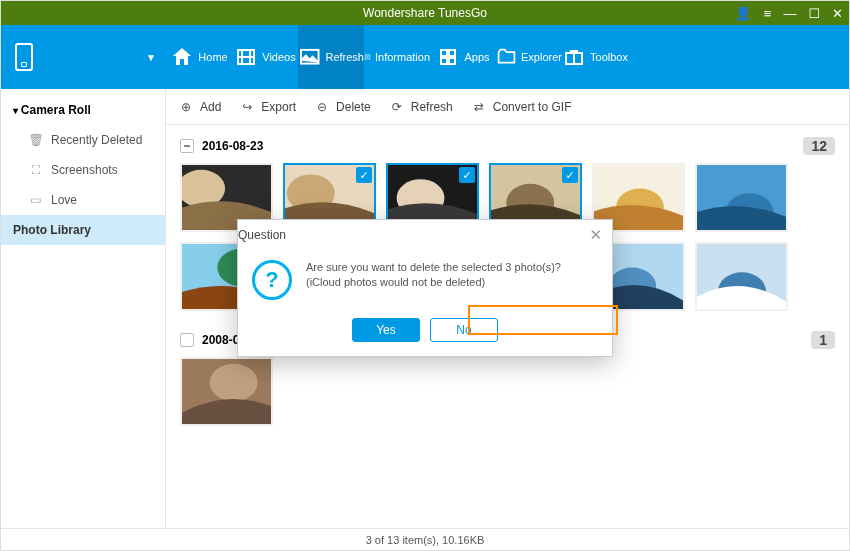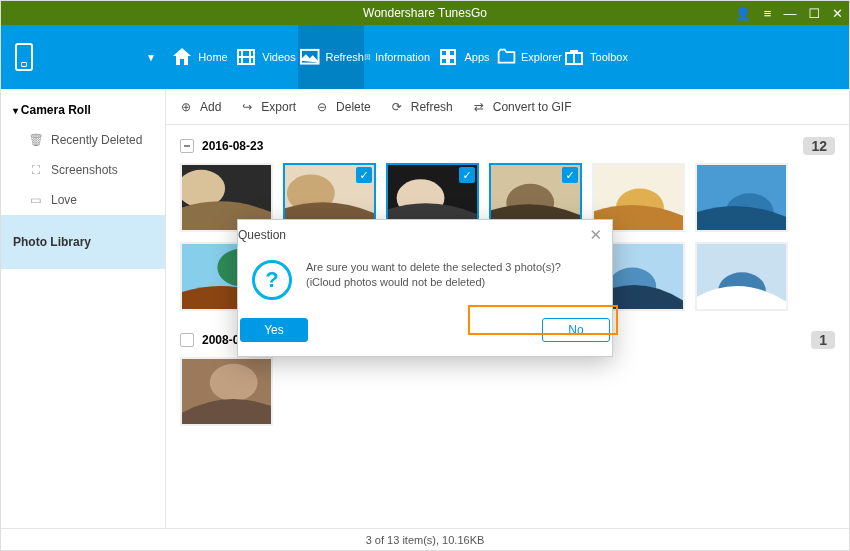--- a/index.html
+++ b/index.html
@@ -16,21 +16,21 @@
 .device .chev{position:absolute;right:10px;color:#fff;font-size:10px}
 .navitem{width:66px;color:#fff;display:flex;align-items:center;justify-content:center;gap:4px;font-size:11px;cursor:pointer}
 .navitem.active{background:#0082c4}
 .navicon{width:24px;height:22px;display:flex;align-items:center;justify-content:center}
 .body{display:flex;height:calc(100% - 88px - 22px)}
 .sidebar{width:165px;border-right:1px solid #e5e5e5;padding-top:6px;font-size:12px}
 .side-hdr{padding:8px 12px;font-weight:700;font-size:12px;cursor:pointer}
 .side-hdr::before{content:"▾ ";font-size:10px}
 .side-item{padding:8px 12px 8px 28px;display:flex;align-items:center;gap:8px;color:#555;cursor:pointer}
 .side-item .sic{width:14px;height:14px;display:flex;align-items:center;justify-content:center;color:#999}
-.side-sel{background:#cfeaf8;font-weight:600;color:#333;padding:20px 12px;cursor:pointer}
+.side-sel{background:#cfeaf8;font-weight:600;color:#333;padding:8px 12px;cursor:pointer}
 .main{flex:1;display:flex;flex-direction:column;overflow:hidden}
 .toolbar{height:36px;border-bottom:1px solid #e5e5e5;display:flex;align-items:center;padding:0 12px;gap:18px;font-size:12px;color:#444}
 .tbtn{display:flex;align-items:center;gap:6px;cursor:pointer}
 .tic{width:16px;height:16px;display:inline-flex;align-items:center;justify-content:center;color:#555}
 .content{flex:1;overflow:auto;padding:10px 14px}
 .grp{margin-bottom:18px}
 .grp-hdr{display:flex;align-items:center;gap:8px;padding:4px 0 10px;font-size:12px;font-weight:700;position:relative}
 .grp-hdr .gck{width:14px;height:14px;border:1px solid #bbb;border-radius:2px;display:inline-block}
 .grp-hdr .gck.partial::after{content:"";display:block;width:6px;height:2px;background:#888;margin:5px auto}
 .badge{position:absolute;right:0;background:#ddd;color:#444;font-size:14px;padding:1px 8px;border-radius:4px}
@@ -39,21 +39,21 @@
 .thumb.sel{border-color:#0099e5}
 .thumb .ck{position:absolute;top:2px;right:2px;width:16px;height:16px;background:#0099e5;color:#fff;font-size:11px;display:flex;align-items:center;justify-content:center;border-radius:2px}
 .thumb svg{width:100%;height:100%;display:block}
 .statusbar{height:22px;border-top:1px solid #e5e5e5;font-size:11px;color:#555;display:flex;align-items:center;justify-content:center}
 .overlay{position:absolute;inset:0;display:flex;align-items:flex-start;justify-content:center;padding-top:218px;pointer-events:none}
 .dialog{width:376px;background:#fff;border:1px solid #ccc;box-shadow:0 6px 24px rgba(0,0,0,.25);pointer-events:auto}
 .dlg-title{padding:8px 0;font-size:12px;color:#444;border-bottom:0;position:relative}
 .dlg-close{position:absolute;right:10px;top:6px;color:#999;font-size:15px;cursor:pointer}
 .dlg-body{display:flex;padding:10px 14px 18px;gap:14px;font-size:11px;color:#555;line-height:1.4}
 .qicon{width:40px;height:40px;border:3px solid #00b3e6;border-radius:50%;color:#00b3e6;font-size:22px;font-weight:700;display:flex;align-items:center;justify-content:center;flex-shrink:0}
-.dlg-btns{display:flex;justify-content:space-between;gap:10px;padding:0 2px 14px}
+.dlg-btns{display:flex;justify-content:center;gap:10px;padding:0 14px 14px}
 .btn{width:68px;height:24px;font-size:12px;border-radius:3px;cursor:pointer}
 .btn-primary{background:#0099e5;color:#fff;border:1px solid #0099e5}
 .btn-secondary{background:#fff;color:#0099e5;border:1px solid #0099e5}
 .hl{position:absolute;border:2px solid #ff8c00;pointer-events:none}
 </style>
 </head>
 <body>
 
 <div class="titlebar">
   <span>Wondershare TunesGo</span>

